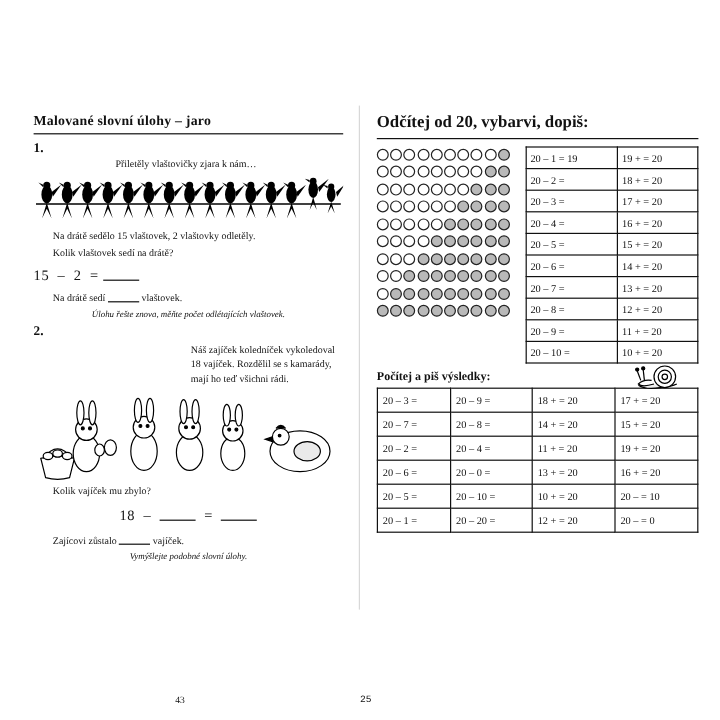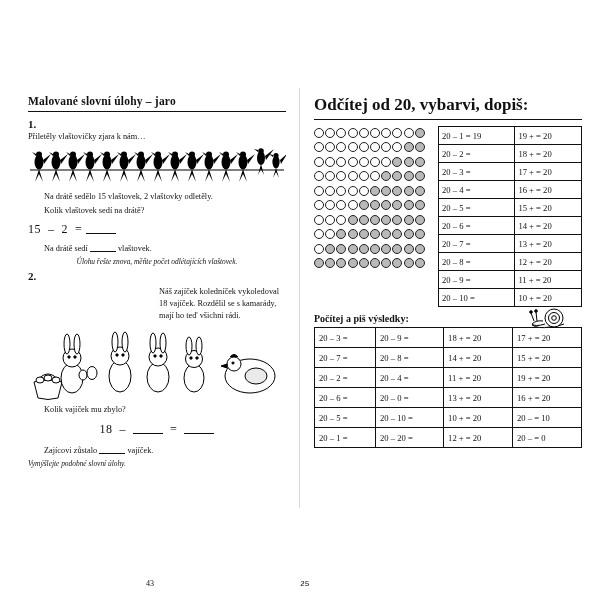--- a/index.html
+++ b/index.html
@@ -32,51 +32,51 @@
   .h-title{
     font-size:11.5px;font-weight:bold;letter-spacing:.2px;margin:0 0 4px 0;
   }
   .rule{
     border:0;border-top:1px solid #111;margin:3px 0 6px 0;height:0;
   }
   .num-label{font-size:11px;font-weight:bold;margin:2px 0 2px 0;}
 
   
   .intro-line{
-    font-size:8.3px;text-align:left;margin:0 4px 1px 0;
+    font-size:8.3px;text-align:center;margin:0 4px 1px 0;
   }
   .birds-wrap{
     position:relative;height:46px;margin:0 0 3px 0;
   }
   .birds-svg{display:block;}
   .body-text{font-size:8.3px;line-height:1.45;margin:2px 16px;}
   .eq-row{
     font-size:12px;margin:5px 0 4px 0;letter-spacing:.5px;
   }
   .blank{
     display:inline-block;border-bottom:1px solid #111;min-width:30px;height:11px;
     vertical-align:-1px;
   }
   .blank-sm{
     display:inline-block;border-bottom:1px solid #111;min-width:26px;height:10px;
     vertical-align:-1px;
   }
   .italic-note{
     font-size:7.4px;font-style:italic;text-align:center;margin:2px 0 4px 0;
   }
-  .italic-note.right{text-align:left;}
+  .italic-note.right{text-align:center;}
   .sec2-flex{display:flex;gap:6px;align-items:flex-start;}
   .sec2-text{font-size:8.3px;line-height:1.45;width:128px;margin-top:2px;}
   .art-row{position:relative;height:78px;margin-top:2px;}
   .eq-row2{font-size:12px;text-align:center;margin:6px 0 6px 0;letter-spacing:.5px;}
   .lp-num{position:absolute;bottom:12px;left:0;width:300px;text-align:center;font-size:8px;}
   .rp-num{position:absolute;bottom:12px;left:300px;width:300px;text-align:left;font-size:8px;font-family:Liberation Mono, monospace;}
 
   
-  .r-head{font-size:17px;font-weight:bold;margin:0 0 4px 0;}
+  .r-head{font-size:14px;font-weight:bold;margin:0 0 4px 0;}
   .dots-grid{
     display:flex;flex-direction:column;gap:1.5px;
   }
   .dots-row{display:flex;gap:1.2px;align-items:center;height:13px;}
   .dot{
     width:10px;height:10px;border:1px solid #222;border-radius:50%;
     box-sizing:border-box;background:#fff;
   }
   .dot.filled{background:#b9b9b9;}
   .main-r{display:flex;gap:6px;}

